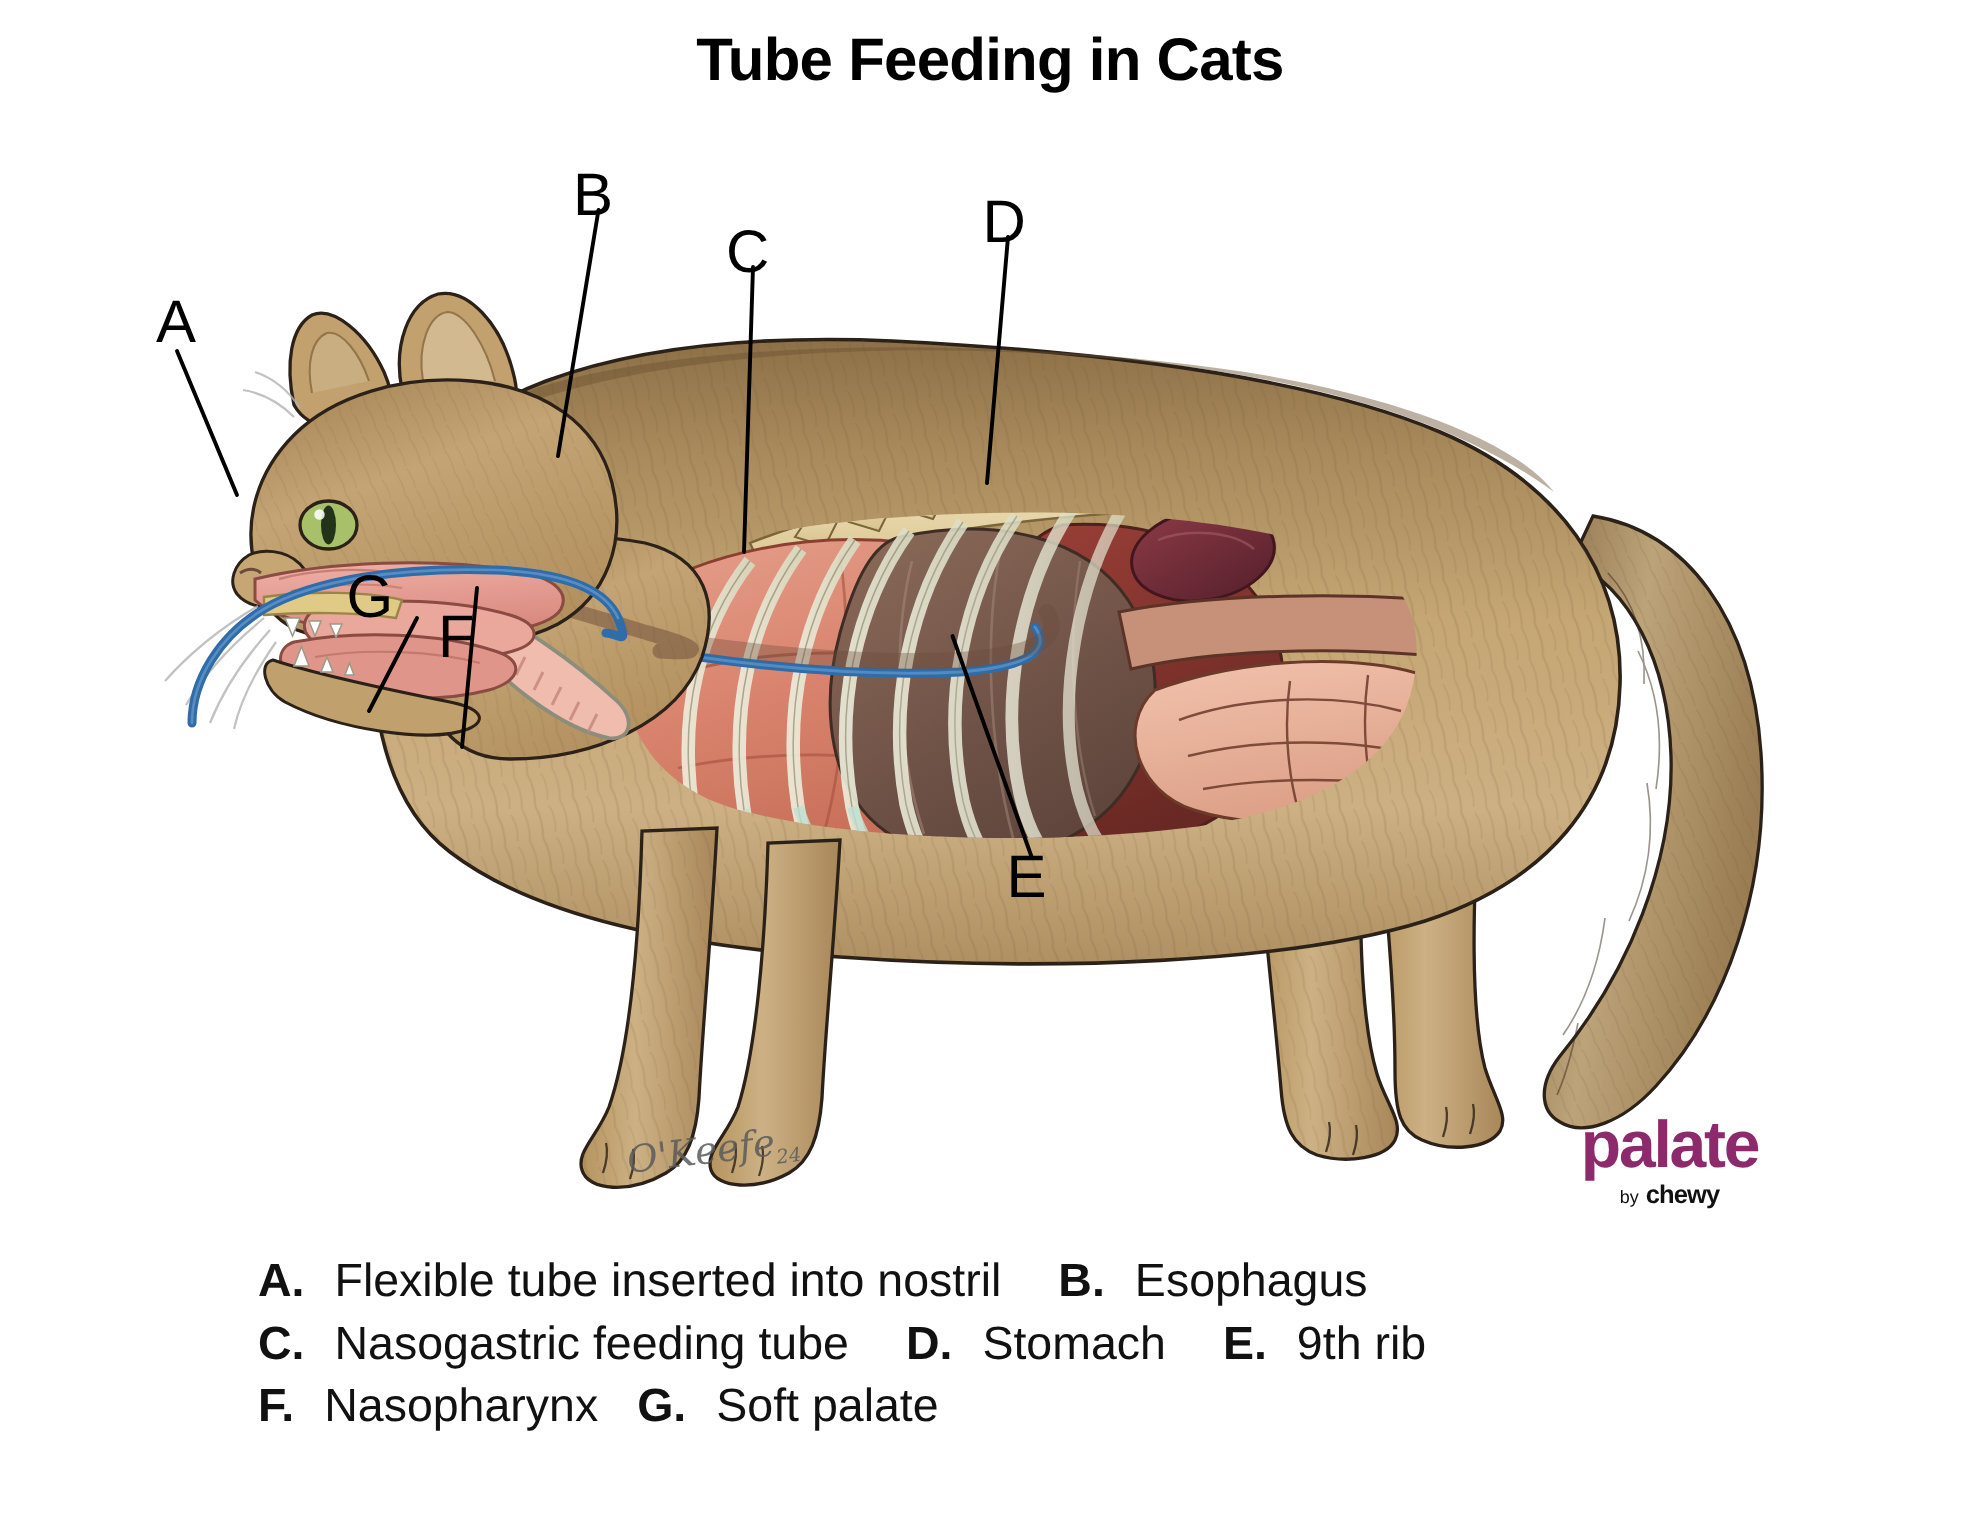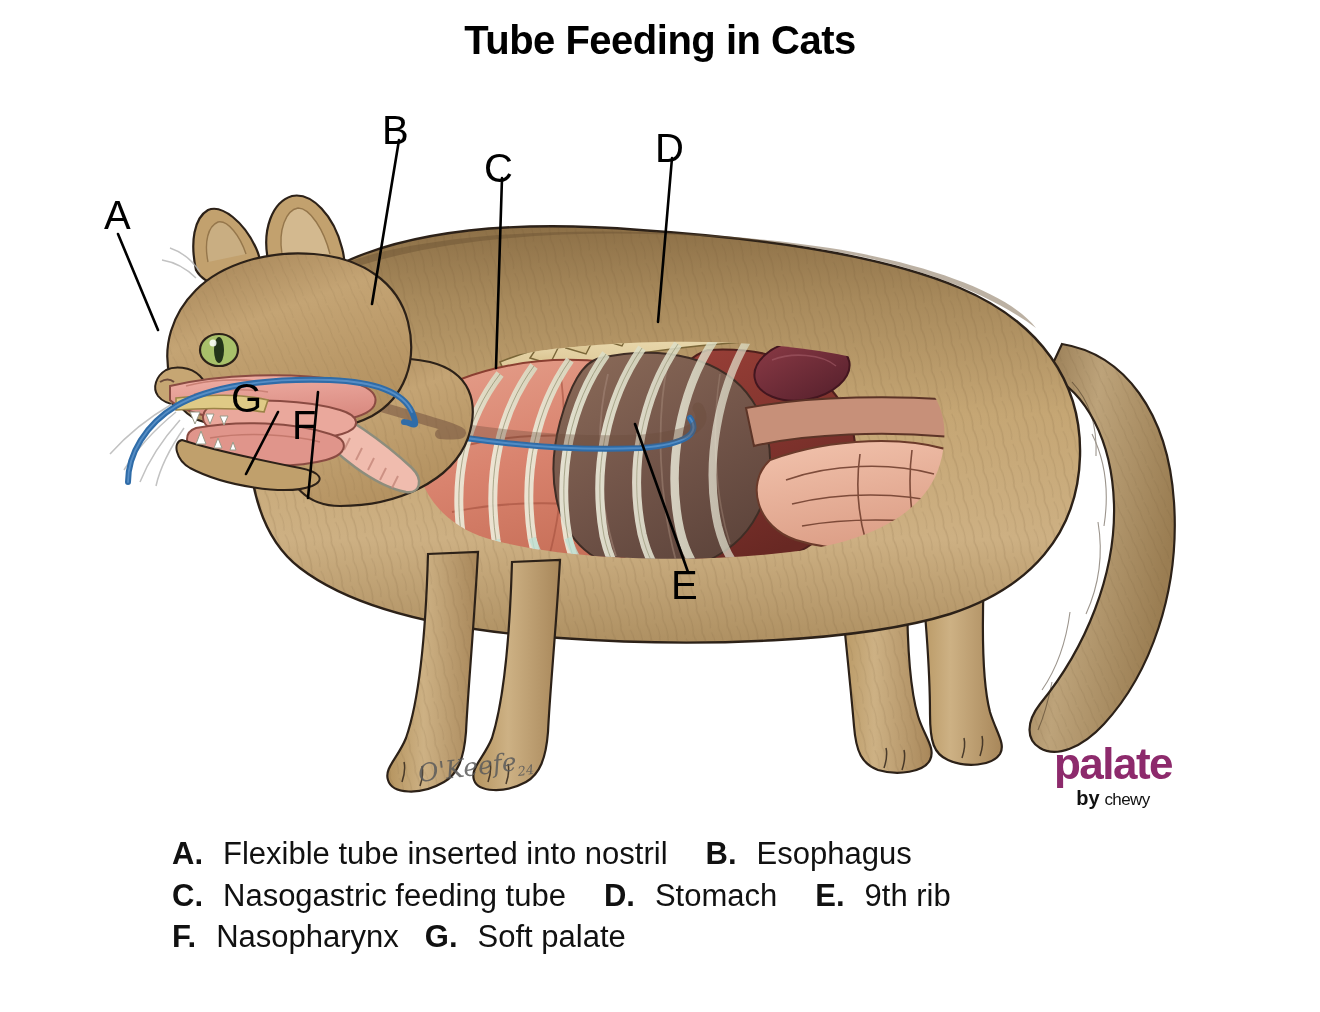--- a/index.html
+++ b/index.html
@@ -66,25 +66,25 @@
     line-height: 1;
   }
   #logo .byline {
     margin-top: 2px;
     font-size: 17px;
     font-weight: 700;
     color: #111111;
     line-height: 1;
   }
   #logo .byline .by {
+    font-weight: 400;
+    font-size: 12px;
+  }
+  #logo .byline .chewy {
     font-weight: 700;
-    font-size: 20px;
-  }
-  #logo .byline .chewy {
-    font-weight: 400;
     letter-spacing: -0.6px;
   }
 
   
   #signature {
     position: absolute;
     left: 418px;
     top: 752px;
     font-family: "DejaVu Serif", serif;
     font-style: italic;

